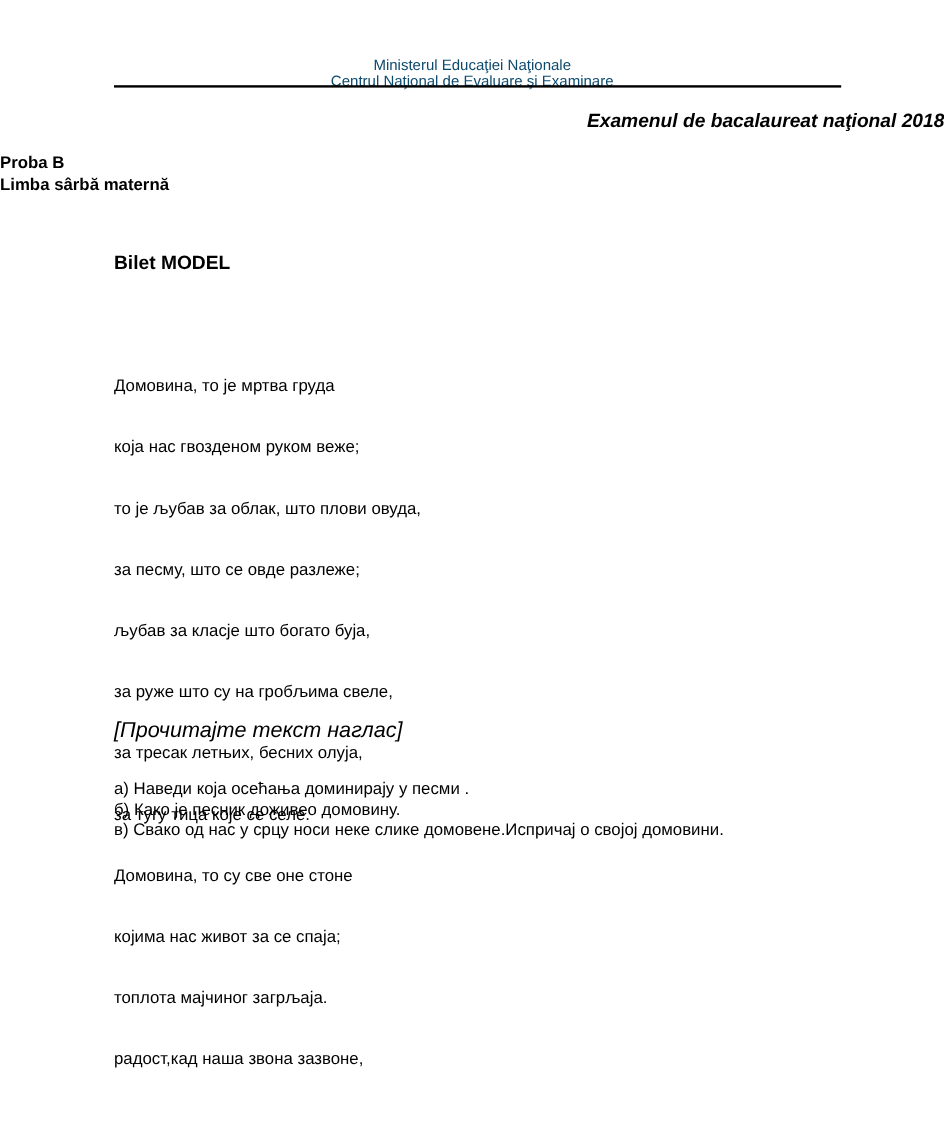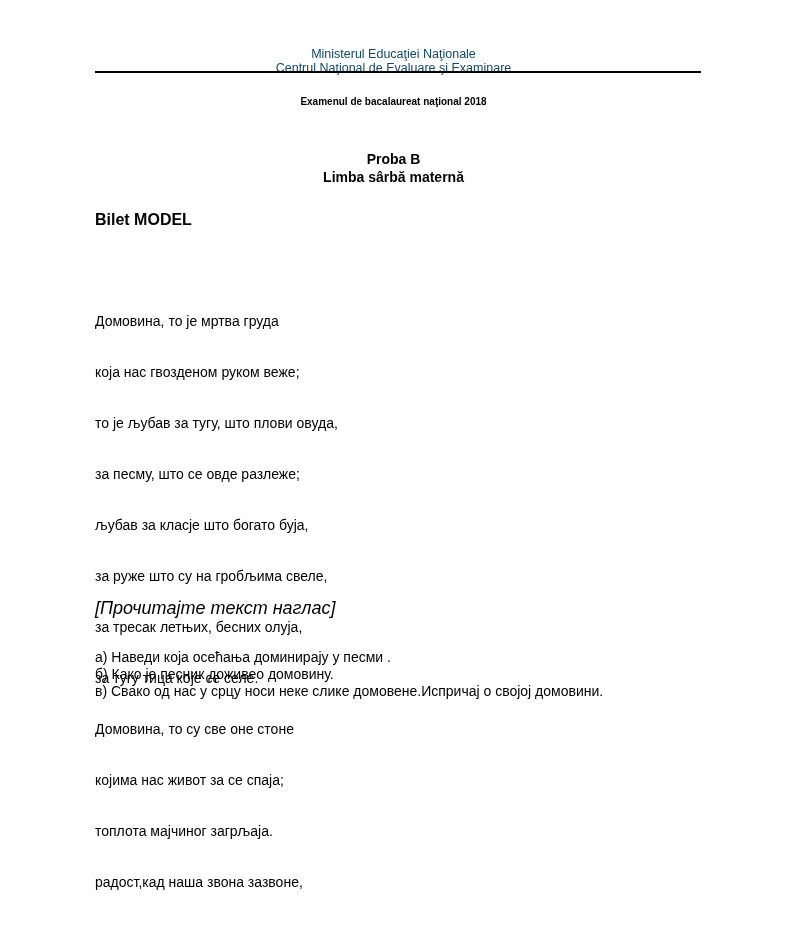--- a/index.html
+++ b/index.html
@@ -34,35 +34,35 @@
     width: 606px;
     border: 0;
     border-top: 2px solid #000000;
     margin: 0;
   }
   .doc-title {
     position: absolute;
     top: 94px;
     left: 0;
     width: 100%;
-    text-align: center;
-    font-size: 10px;
+    text-align: right;
+    font-size: 16px;
     font-weight: bold;
     line-height: 16px;
+    font-style: italic;
   }
   .doc-subtitles {
     position: absolute;
     top: 126px;
     left: 0;
     width: 100%;
-    text-align: center;
+    text-align: left;
     font-size: 14px;
     font-weight: bold;
     line-height: 18px;
-    margin-top: 24px;
   }
   .bilet-label {
     position: absolute;
     top: 211px;
     left: 95px;
     font-size: 16px;
     font-weight: bold;
     text-align: right;
   }
   .poem {
@@ -106,21 +106,21 @@
   <div class="doc-subtitles">
     <div>Proba B</div>
     <div>Limba sârbă maternă</div>
   </div>
 
   <div class="bilet-label">Bilet MODEL</div>
 
   <div class="poem">
     <div>Домовина, то је мртва груда</div>
     <div>која нас гвозденом руком веже;</div>
-    <div>то је љубав за тугу, што плови овуда,</div>
+    <div>то је љубав за облак, што плови овуда,</div>
     <div>за песму, што се овде разлеже;</div>
     <div>љубав за класје што богато буја,</div>
     <div>за руже што су на гробљима свеле,</div>
     <div>за тресак летњих, бесних олуја,</div>
     <div>за тугу тица које се селе.</div>
     <div>Домовина, то су све оне стоне</div>
     <div>којима нас живот за се спаја;</div>
     <div>топлота мајчиног загрљаја.</div>
     <div>радост,кад наша звона зазвоне,</div>
     

